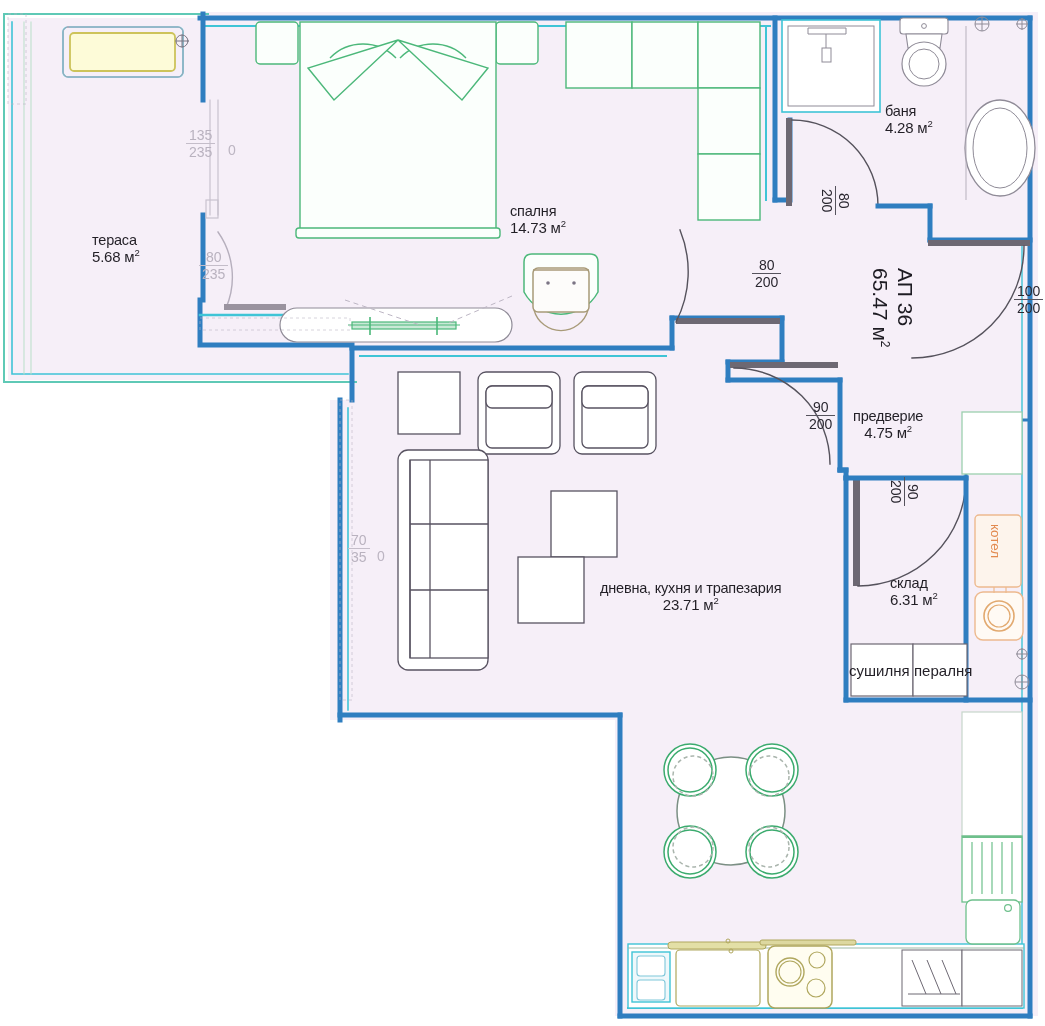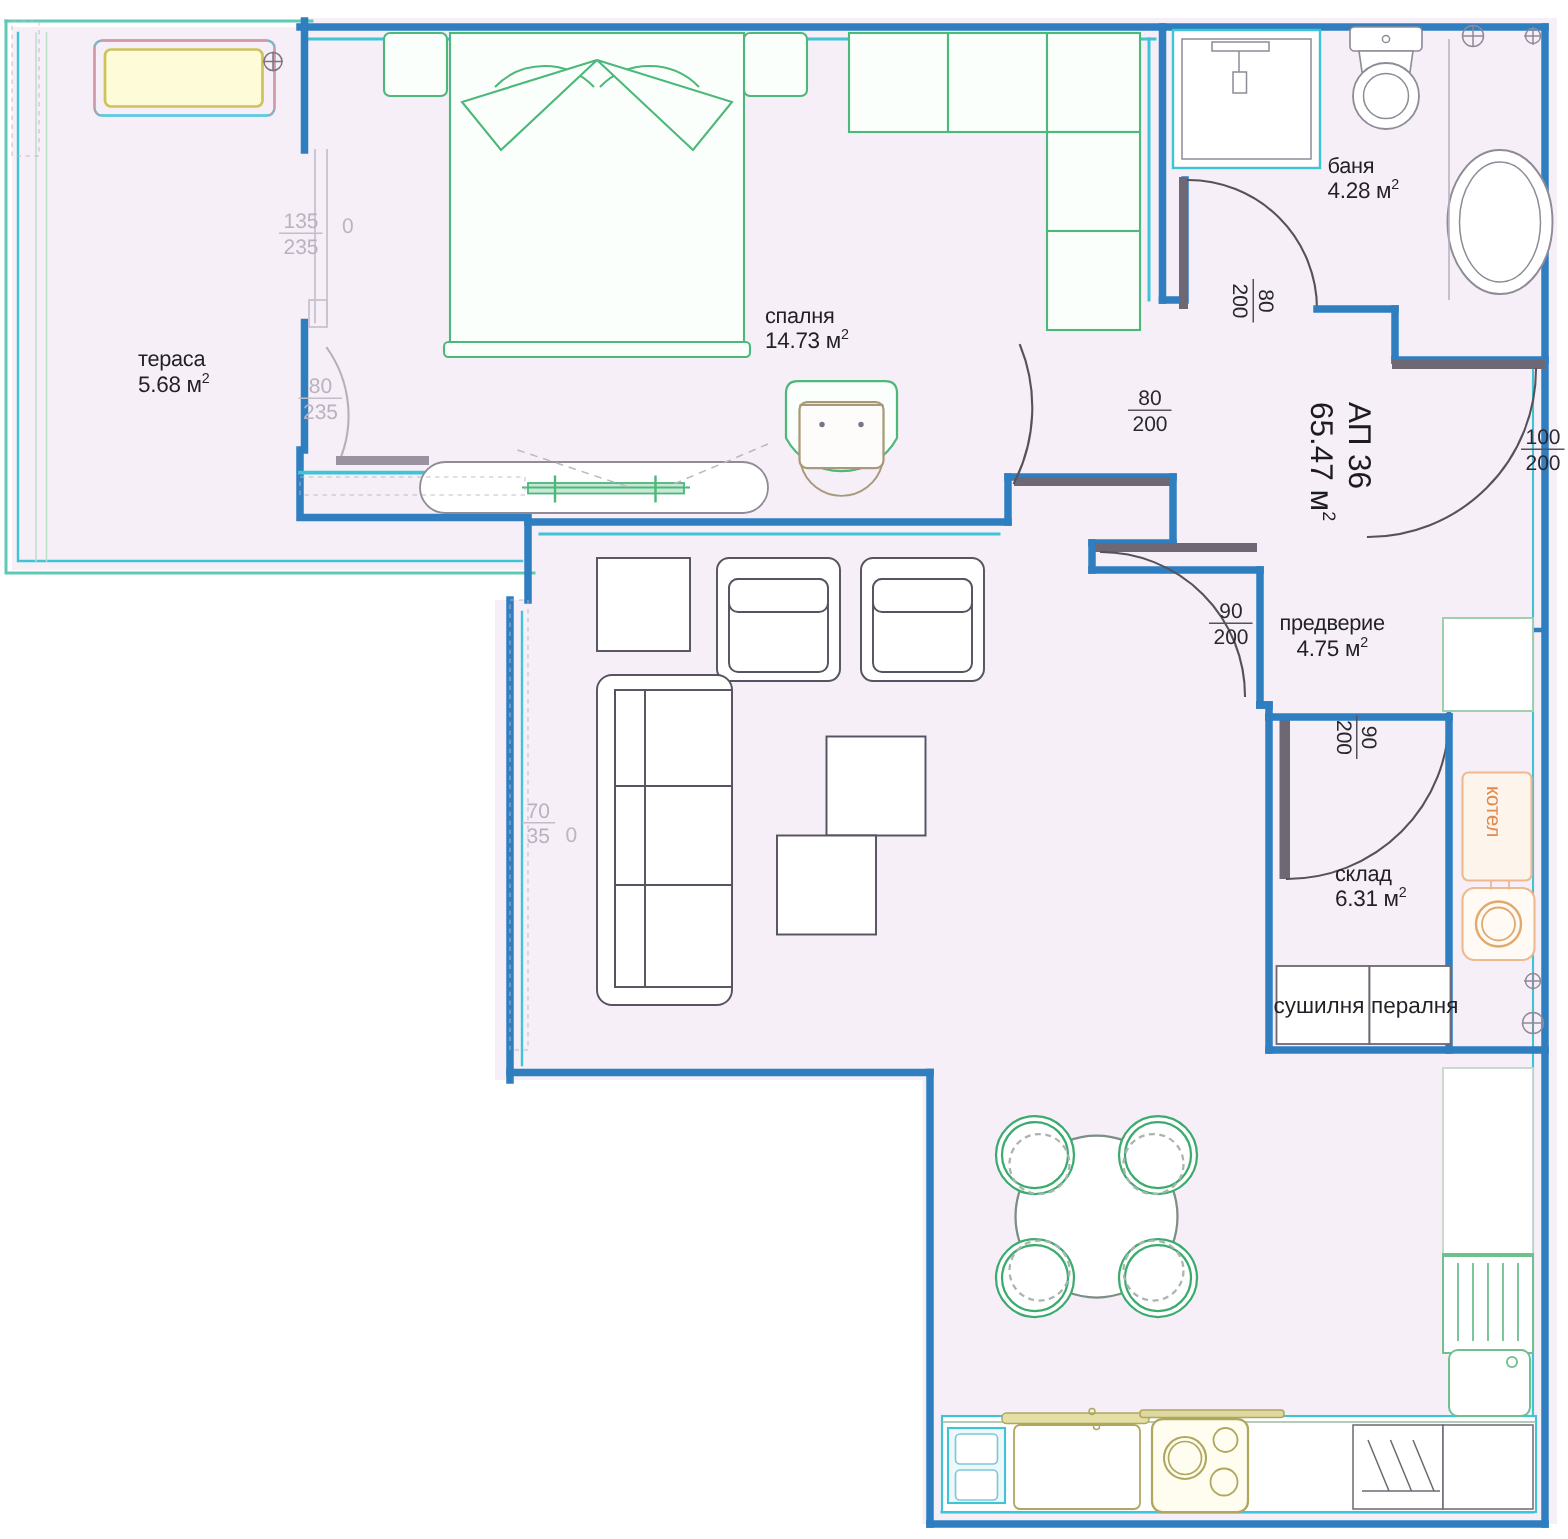--- a/index.html
+++ b/index.html
@@ -341,20 +341,24 @@
   <div class="lbl" style="left:853px;top:408px;">
     <span class="nm">предверие</span>
     <span class="ar"><span>4.75 м</span><sup>2</sup></span>
   </div>
 
   <div class="lbl" style="left:890px;top:575px;">
     <span class="nm">склад</span>
     <span class="ar"><span>6.31 м</span><sup>2</sup></span>
   </div>
 
+  <div class="lbl" style="left:600px;top:580px;">
+    <span class="nm">дневна, кухня и трапезария</span>
+    <span class="ar"><span>23.71 м</span><sup>2</sup></span>
+  </div>
 
   <div class="apt rot90" style="left:918px;top:268px;">
     <span>АП 36</span><br>
     <span><span>65.47 м</span><sup>2</sup></span>
   </div>
 
   <div class="appl" style="left:849px;top:662px;">сушилня</div>
   <div class="appl" style="left:914px;top:662px;">пералня</div>
   <div class="boiler rot90" style="left:1003px;top:524px;">котел</div>
 
@@ -381,21 +385,21 @@
   <div class="dim rot90" style="left:920px;top:477px;">
     <span class="top">90</span>
     <span class="bot">200</span>
   </div>
 
   <div class="dim grey" style="left:199px;top:250px;">
     <span class="top">80</span>
     <span class="bot">235</span>
   </div>
 
-  <div class="dim grey" style="left:186px;top:128px;margin-top:12px;">
+  <div class="dim grey" style="left:186px;top:128px;">
     <span class="top">135</span>
     <span class="bot">235</span>
   </div>
   <div class="zero" style="left:228px;top:142px;">0</div>
 
   <div class="dim grey" style="left:348px;top:533px;">
     <span class="top">70</span>
     <span class="bot">35</span>
   </div>
   <div class="zero" style="left:377px;top:548px;">0</div>

